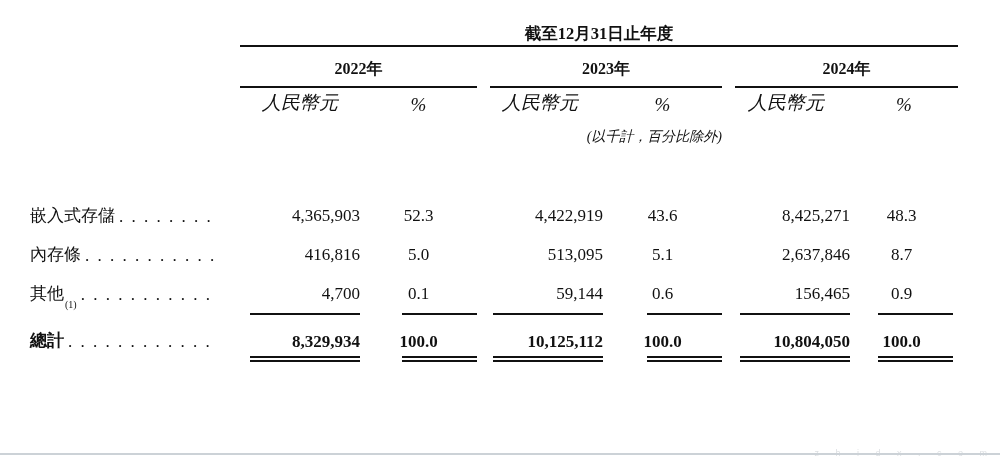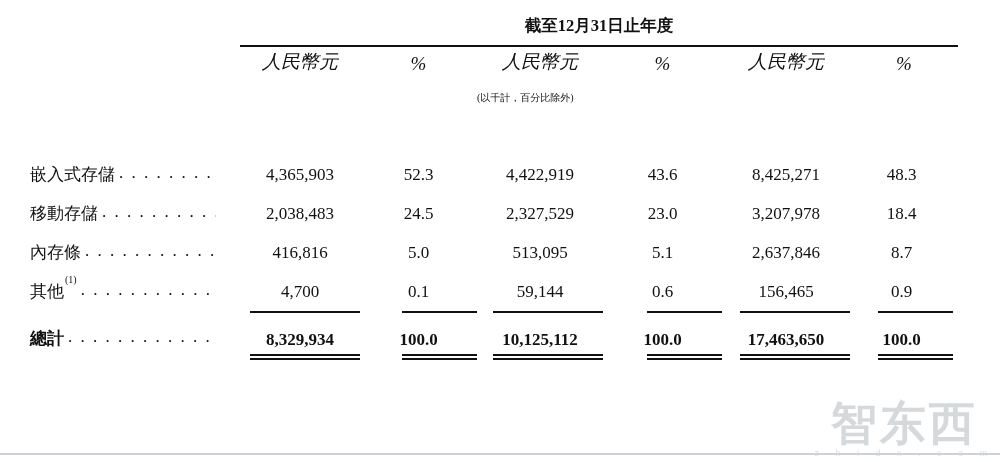--- a/index.html
+++ b/index.html
@@ -47,52 +47,52 @@
     z-index: 1;
     font-size: 17px;
   }
   table.fin td { padding: 0; vertical-align: bottom; }
 
   
   tr.r-title { height: 47px; }
   tr.r-title .titlecell {
     border-bottom: 2px solid #111;
     text-align: center;
-    padding-bottom: 8px;
+    padding-bottom: 0;
     font-weight: bold;
     font-size: 16.5px;
   }
   
   tr.r-years { height: 41px; }
   .yline {
     border-bottom: 2px solid #111;
     text-align: center;
     padding-bottom: 6px;
     font-weight: bold;
     font-size: 16px;
   }
   .yline.indent { margin-left: 13px; }
   
   tr.r-heads { height: 32px; }
   tr.r-heads td { text-align: center; font-style: italic; font-size: 19px; padding-bottom: 4px; }
   
   tr.r-note { height: 28px; }
-  tr.r-note td { text-align: left; font-size: 10px; padding-bottom: 2px; }
+  tr.r-note td { text-align: right; font-style: italic; font-size: 14px; padding-bottom: 2px; }
   
   tr.r-spacer { height: 48px; }
   
   tr.r-data { height: 39px; }
   tr.r-data td { vertical-align: middle; }
-  td.a { text-align: center; padding-right: 3px; }
+  td.a { text-align: right; padding-right: 3px; }
   td.p { text-align: center; padding-right: 10px; }
   td.p.last { padding-right: 5px; }
   
   .lab {
     display: flex;
-    align-items: flex-start;
+    align-items: flex-end;
     padding-right: 24px;
     font-size: 17px;
     white-space: nowrap;
   }
   .lab sup { font-size: 10px; line-height: 0; margin-left: 1px; }
   .dots {
     flex: 1;
     overflow: hidden;
     white-space: nowrap;
     font-weight: normal;
@@ -133,21 +133,20 @@
     background: #ccd2d7;
     z-index: 2;
   }
 </style>
 </head>
 <body>
 
 <div class="page">
 
   <div class="watermark">
-    <div class="wm-cn">智东西</div>
     <div class="wm-sub">z h i d x . c o m</div>
   </div>
 
   <table class="fin">
     <colgroup>
       <col style="width:210px">
         <col style="width:120px">
         <col style="width:117px">
       <col style="width:126px">
         <col style="width:119px">
@@ -156,20 +155,32 @@
     </colgroup>
 
     <tbody>
         <tr class="r-title">
       <td></td>
       <td colspan="6">
         <div class="titlecell">截至12月31日止年度</div>
       </td>
     </tr>
 
+    <tr class="r-years">
+      <td></td>
+      <td colspan="2">
+        <div class="yline">2022年</div>
+      </td>
+      <td colspan="2">
+        <div class="yline indent">2023年</div>
+      </td>
+      <td colspan="2">
+        <div class="yline indent">2024年</div>
+      </td>
+    </tr>
 
     <tr class="r-heads">
       <td></td>
       <td>人民幣元</td>
       <td>%</td>
       <td>人民幣元</td>
       <td>%</td>
       <td>人民幣元</td>
       <td>%</td>
     </tr>
@@ -194,34 +205,20 @@
       </td>
       <td class="a">4,365,903</td>
       <td class="p">52.3</td>
       <td class="a">4,422,919</td>
       <td class="p">43.6</td>
       <td class="a">8,425,271</td>
       <td class="p last">48.3</td>
     </tr>
 
 
-    <tr class="r-data">
-      <td>
-        <div class="lab">
-          <span>移動存儲</span>
-          <span class="dots"></span>
-        </div>
-      </td>
-      <td class="a">2,038,483</td>
-      <td class="p">24.5</td>
-      <td class="a">2,327,529</td>
-      <td class="p">23.0</td>
-      <td class="a">3,207,978</td>
-      <td class="p last">18.4</td>
-    </tr>
 
     <tr class="r-data">
       <td>
         <div class="lab">
           <span>內存條</span>
           <span class="dots"></span>
         </div>
       </td>
       <td class="a">416,816</td>
       <td class="p">5.0</td>
@@ -273,21 +270,21 @@
       <td>
         <div class="lab">
           <span>總計</span>
           <span class="dots"></span>
         </div>
       </td>
       <td class="a">8,329,934</td>
       <td class="p">100.0</td>
       <td class="a">10,125,112</td>
       <td class="p">100.0</td>
-      <td class="a">17,463,650</td>
+      <td class="a">10,804,050</td>
       <td class="p last">100.0</td>
     </tr>
 
     <tr class="r-dline">
       <td></td>
       <td class="a">
             <div class="dl"></div>
           </td>
       <td class="p">
             <div class="dlp"></div>

